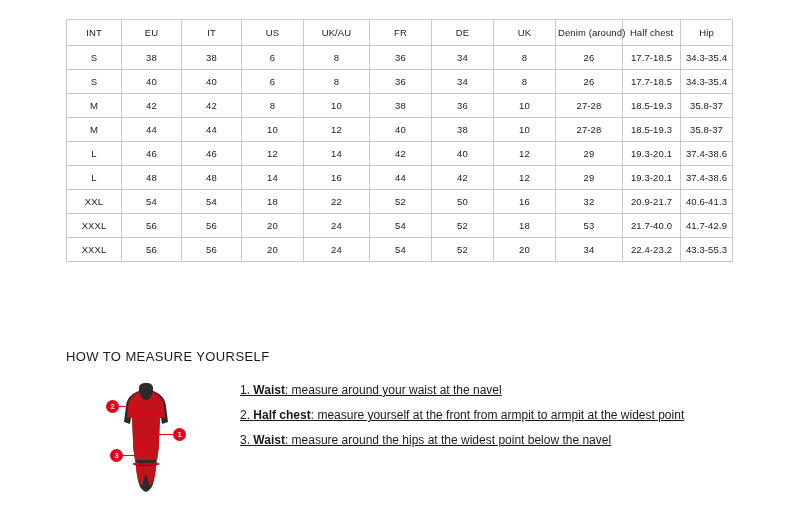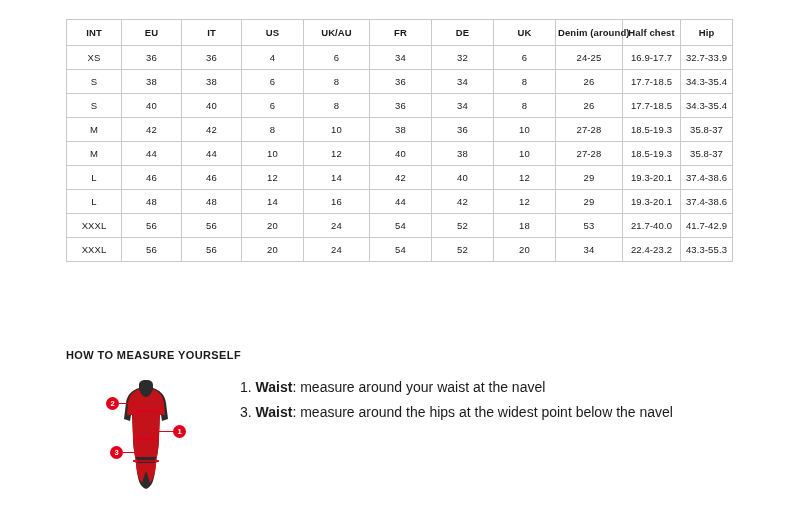--- a/index.html
+++ b/index.html
@@ -42,21 +42,21 @@
     vertical-align: middle;
     font-size: 9.5px;
     font-weight: normal;
     color: #1a1a1a;
     padding: 0 2px;
     white-space: nowrap;
     letter-spacing: 0.1px;
   }
   table.size-table thead th {
     height: 25px;
-    font-weight: bold;
+    font-weight: normal;
     margin-left: 43px;
   }
   
   col.c0 { width: 55px; }
   col.c1 { width: 60px; }
   col.c2 { width: 60px; }
   col.c3 { width: 62px; }
   col.c4 { width: 66px; }
   col.c5 { width: 62px; }
   col.c6 { width: 62px; }
@@ -66,22 +66,22 @@
   col.c10 { width: 52px; }
 
   
   .measure {
     position: absolute;
     left: 66px;
     top: 349px;
     width: 680px;
   }
   .measure-title {
-    font-size: 11px;
-    font-weight: bold;
+    font-size: 13px;
+    font-weight: normal;
     letter-spacing: 0.4px;
     color: #1a1a1a;
     margin: 0 0 10px 0;
   }
   .measure-body {
     position: relative;
     display: flex;
     align-items: flex-start;
   }
   .figure-box {
@@ -89,24 +89,25 @@
     width: 120px;
     height: 125px;
     margin-left: 20px;
     flex: 0 0 120px;
   }
   .notes {
     margin-left: 34px;
     padding-top: 10px;
   }
   .note {
-    font-size: 14px;
+    font-size: 12px;
     line-height: 13px;
     margin-bottom: 12px;
     color: #1a1a1a;
+    text-decoration: underline;
   }
   .note b { font-weight: bold; }
 
   
   .torso {
     position: absolute;
     left: 38px;
     top: 8px;
     width: 44px;
     height: 112px;
@@ -166,33 +167,20 @@
           <th>FR</th>
           <th>DE</th>
           <th>UK</th>
           <th>Denim (around)</th>
           <th>Half chest</th>
           <th>Hip</th>
         </tr>
       </thead>
       <tbody>
         <tr>
-          <td>XS</td>
-          <td>36</td>
-          <td>36</td>
-          <td>4</td>
-          <td>6</td>
-          <td>34</td>
-          <td>32</td>
-          <td>6</td>
-          <td>24-25</td>
-          <td>16.9-17.7</td>
-          <td>32.7-33.9</td>
-        </tr>
-        <tr>
           <td>S</td>
           <td>38</td>
           <td>38</td>
           <td>6</td>
           <td>8</td>
           <td>36</td>
           <td>34</td>
           <td>8</td>
           <td>26</td>
           <td>17.7-18.5</td>
@@ -257,20 +245,33 @@
           <td>14</td>
           <td>16</td>
           <td>44</td>
           <td>42</td>
           <td>12</td>
           <td>29</td>
           <td>19.3-20.1</td>
           <td>37.4-38.6</td>
         </tr>
         <tr>
+          <td>XXL</td>
+          <td>54</td>
+          <td>54</td>
+          <td>18</td>
+          <td>22</td>
+          <td>52</td>
+          <td>50</td>
+          <td>16</td>
+          <td>32</td>
+          <td>20.9-21.7</td>
+          <td>40.6-41.3</td>
+        </tr>
+        <tr>
           <td>XXXL</td>
           <td>56</td>
           <td>56</td>
           <td>20</td>
           <td>24</td>
           <td>54</td>
           <td>52</td>
           <td>18</td>
           <td>53</td>
           <td>21.7-40.0</td>
@@ -327,20 +328,24 @@
         <div class="badge b2">2</div>
         <div class="badge b3">3</div>
       </div>
 
       <div class="notes">
         <div class="note">
           <span>1.</span>
           <b>Waist</b><span>: measure around your waist at the navel</span>
         </div>
         <div class="note">
+          <span>2.</span>
+          <b>Half chest</b><span>: measure yourself at the front from armpit to armpit at the widest point</span>
+        </div>
+        <div class="note">
           <span>3.</span>
           <b>Waist</b><span>: measure around the hips at the widest point below the navel</span>
         </div>
       </div>
 
     </div>
   </div>
 
 </div>
 

